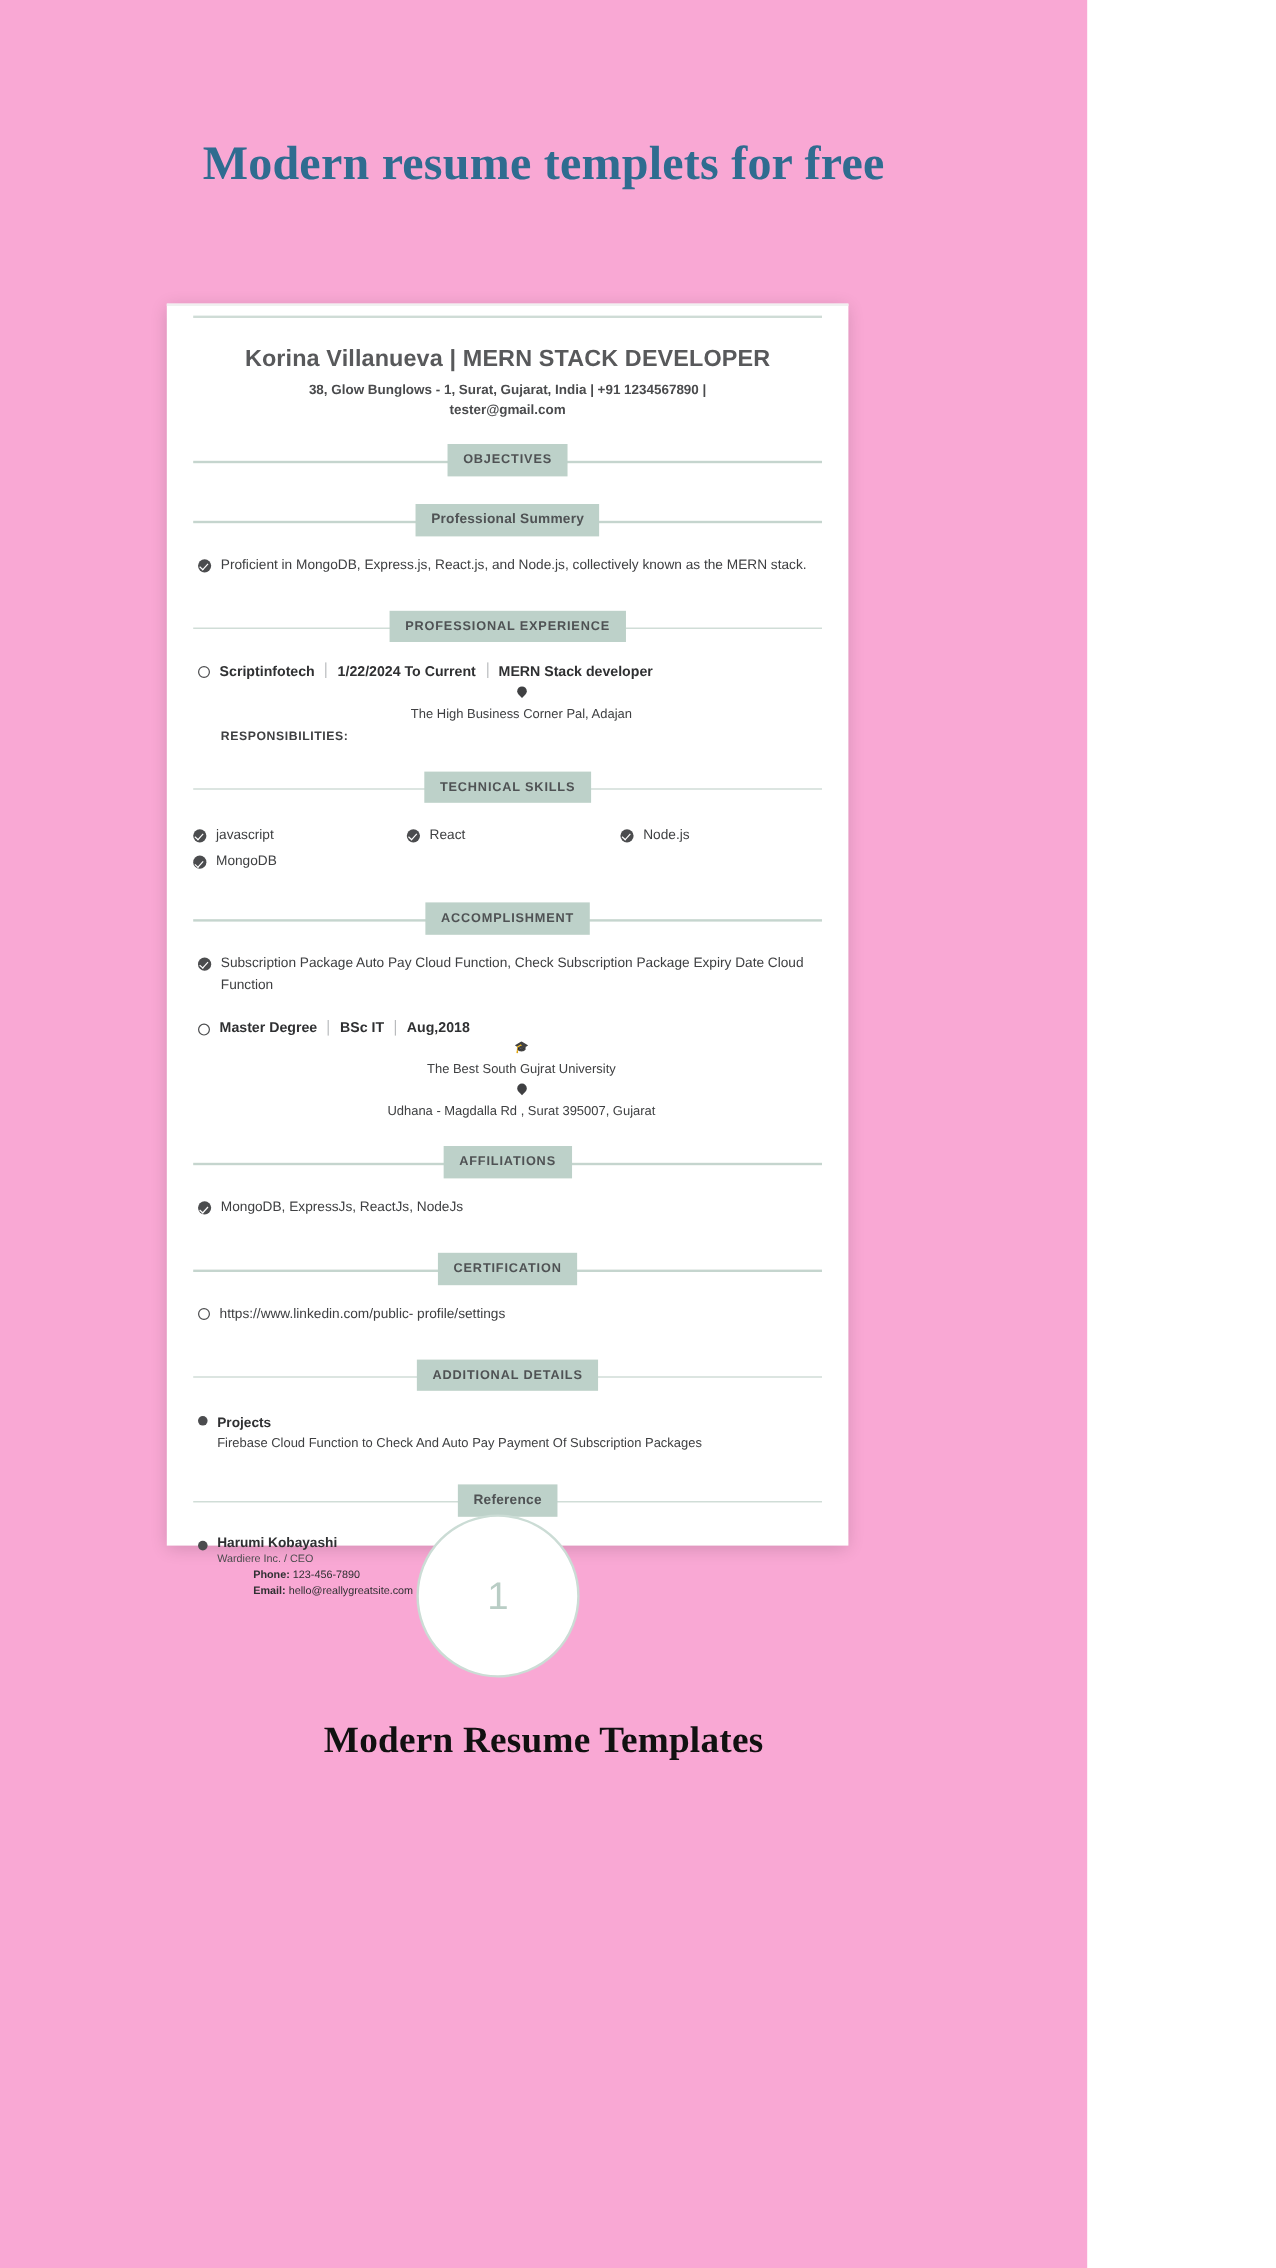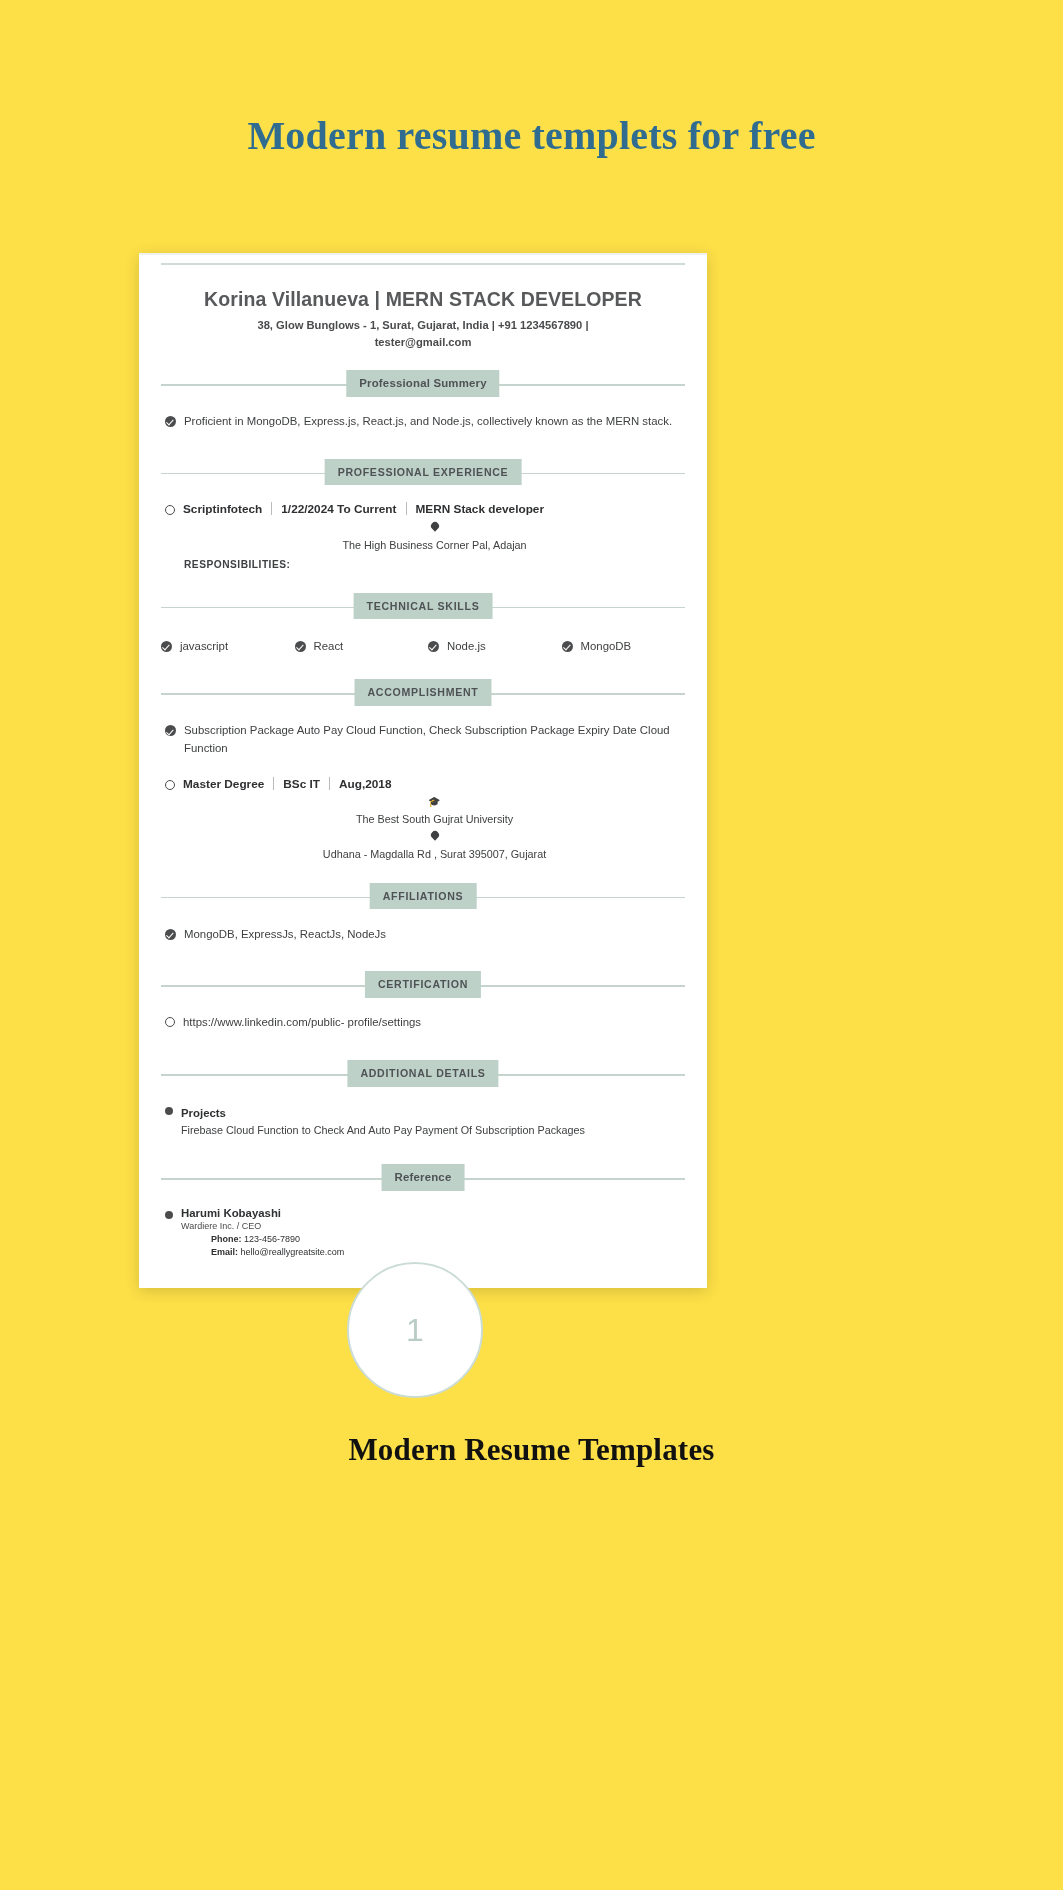--- a/index.html
+++ b/index.html
@@ -4,23 +4,23 @@
 <style>
   * { box-sizing: border-box; margin: 0; padding: 0; }
   html, body {
     width: 1063px;
     height: 1890px;
     background: #ffffff;
     font-family: "Liberation Sans", sans-serif;
   }
   .page {
     position: relative;
-    width: 1063px;
+    width: 906px;
     height: 1890px;
-    background: #fde047;
+    background: #f9a8d4;
     overflow: hidden;
   }
 
   
   .top-heading {
     position: absolute;
     left: 0; right: 0;
     top: 112px;
     text-align: center;
     font-family: "Liberation Serif", serif;
@@ -221,21 +221,21 @@
   }
   .resp-list li {
     font-size: 10.6px;
     color: #3f4042;
     line-height: 1.62;
     font-weight: 500;
   }
 
   .skills-grid {
     display: grid;
-    grid-template-columns: 1fr 1fr 1fr 1fr;
+    grid-template-columns: 1fr 1fr 1fr;
     column-gap: 10px;
     row-gap: 0;
     padding-top: 12px;
   }
 
   .ref-name {
     font-size: 11.4px;
     font-weight: bold;
     color: #2f3032;
   }
@@ -310,20 +310,24 @@
     <div class="resume-inner">
 
       <div class="rule-top"></div>
 
       <div class="cand-name">Korina Villanueva | MERN STACK DEVELOPER</div>
       <div class="cand-contact">
         <span>38, Glow Bunglows - 1, Surat, Gujarat, India | +91 1234567890 |</span><br>
         <span>tester@gmail.com</span>
       </div>
 
+      <div class="sec">
+        <div class="line"></div>
+        <div class="badge">OBJECTIVES</div>
+      </div>
 
       <div class="sec mixed">
         <div class="line"></div>
         <div class="badge">Professional Summery</div>
       </div>
       <div class="block">
         <div class="chk-row">
           <span class="chk"></span>
           <span class="chk-text">Proficient in MongoDB, Express.js, React.js, and Node.js, collectively known as the MERN stack.</span>
         </div>

